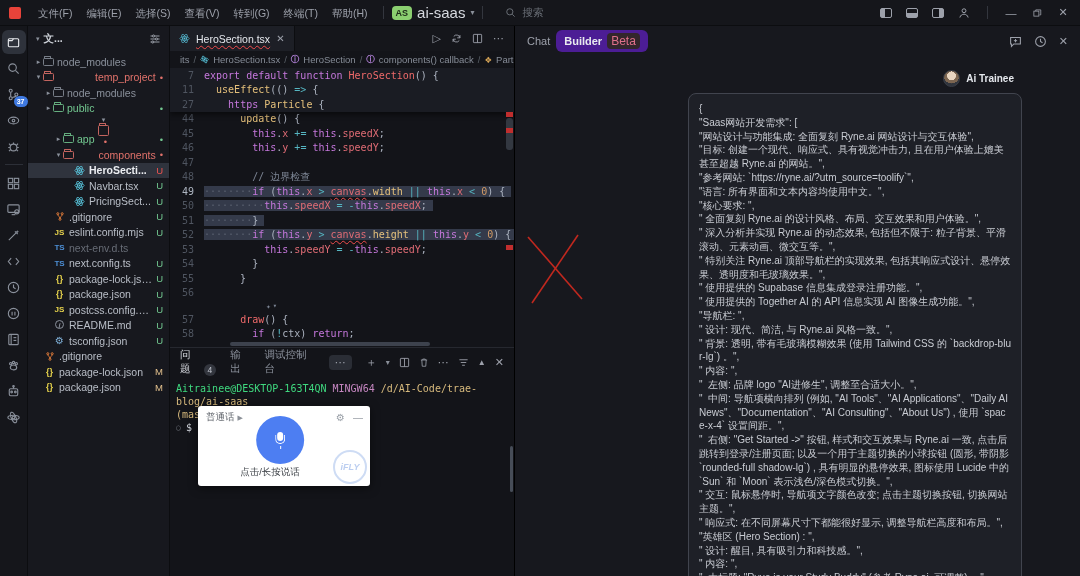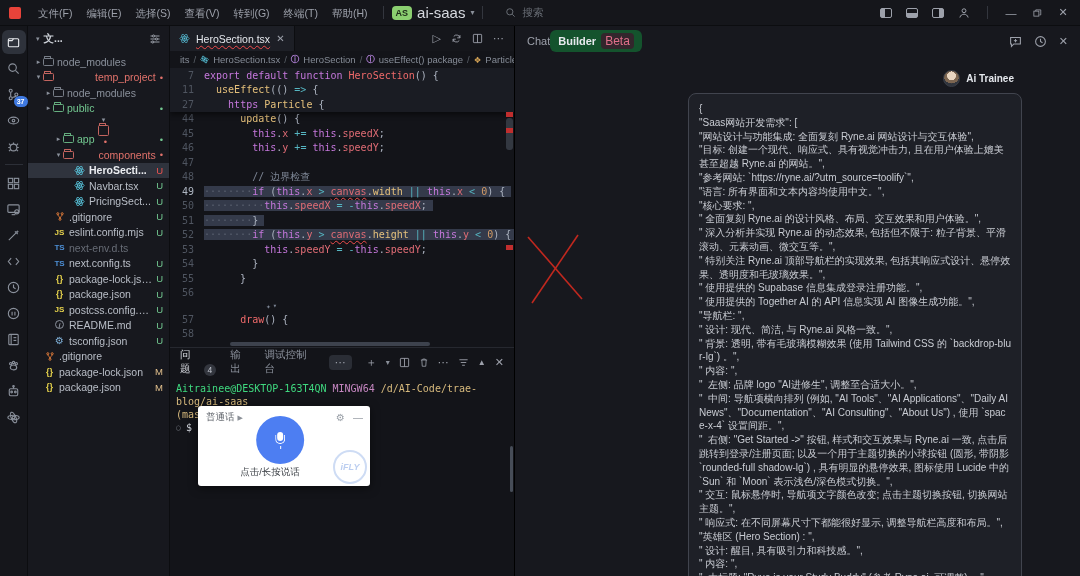--- a/index.html
+++ b/index.html
@@ -107,23 +107,23 @@
   .v-mic { position:absolute; left:50%; top:10px; transform:translateX(-58%); width:48px; height:48px; border-radius:50%; background:#4d7ef2; display:flex; align-items:center; justify-content:center; }
   .mic-glyph { width:10px; height:16px; position:relative; }
   .mic-glyph .cap { position:absolute; left:2px; top:0; width:6px; height:9px; background:#fff; border-radius:3px; }
   .mic-glyph .arc { position:absolute; left:0; top:3px; width:10px; height:9px; border:1.5px solid #fff; border-top:none; border-radius:0 0 6px 6px; }
   .mic-glyph .stem { position:absolute; left:4.5px; bottom:-1px; width:1.5px; height:3px; background:#fff; }
   .v-hint { position:absolute; left:0; right:28px; bottom:7px; text-align:center; color:#3c4046; font-size:9.5px; }
   .v-brand { position:absolute; right:3px; bottom:2px; width:34px; height:34px; border:2px solid #b9cdf0; border-radius:50%; color:#9fb9ea; display:flex; align-items:center; justify-content:center; font-size:9px; font-weight:bold; font-style:italic; opacity:.7; }
 
   
   #chatpanel { flex:1; background:#17181e; position:relative; display:flex; flex-direction:column; overflow:hidden; }
-  .chat-head { height:30px; flex:0 0 30px; display:flex; align-items:center; padding:0 12px; gap:0;justify-content:space-between; }
+  .chat-head { height:30px; flex:0 0 30px; display:flex; align-items:center; padding:0 12px; gap:6px;justify-content:space-between; }
   .chat-tab { color:#9da1ab; font-size:11px; }
-  .builder-tab { background:#14532d; border-radius:6px; padding:3px 8px; display:flex; align-items:center; gap:5px; }
+  .builder-tab { background:#4c1d95; border-radius:6px; padding:3px 8px; display:flex; align-items:center; gap:5px; }
   .builder-lbl { color:#e8eaee; font-size:11px; font-weight:bold; }
   .beta { color:#e0708a; background:#33262c; font-size:12px; padding:1px 4px; border-radius:4px; }
   .chat-hicons { margin-left:auto; display:flex; gap:12px; color:#9da1ab; font-size:11px; align-items:center; }
   .user-row { display:flex; justify-content:flex-end; align-items:center; gap:6px; padding:14px 66px 6px 0; }
   .avatar { width:17px; height:17px; border-radius:50%; background:radial-gradient(circle at 50% 32%, #e8d4c0 0 34%, #7d6651 35% 60%, #30343c 61%); border:1px solid #3a3e47; }
   .user-name { color:#e4e7ec; font-size:10px; font-weight:bold; }
   .bubble { margin-left:173px; margin-right:58px; background:#1e2027; border:1px solid #41444e; border-radius:8px; padding:8px 10px; color:#c9ccd3; font-size:10px; line-height:1.38; white-space:pre-wrap; word-break:break-all; flex:1; }
   #redx { position:absolute; left:5px; top:205px; z-index:5; }
 
   svg.ic { display:block; }
@@ -519,21 +519,21 @@
               <ellipse cx="10" cy="10" rx="8.5" ry="3.4" fill="none" stroke="#58c4dc" stroke-width="1.6"></ellipse>
               <ellipse cx="10" cy="10" rx="8.5" ry="3.4" fill="none" stroke="#58c4dc" stroke-width="1.6" transform="rotate(60 10 10)"></ellipse>
             </svg>
           </span>
           <span>HeroSection.tsx</span>
           <span class="bc-sep">/</span>
           <span class="bc-sym sym-o">ⓘ</span>
           <span>HeroSection</span>
           <span class="bc-sep">/</span>
           <span class="bc-sym sym-o">ⓘ</span>
-          <span>useEffect() package</span>
+          <span>components() callback</span>
           <span class="bc-sep">/</span>
           <span class="bc-sym sym-bug">❖</span>
           <span>Particle</span>
         </div>
       <div id="code">
         <div class="sticky-wrap" id="stickyrows">
             <div class="crow sticky"><span class="gut">7</span><span class="src"><span class="c-kw">export</span> <span class="c-kw">default</span> <span class="c-kw">function</span> <span class="c-fnr">HeroSection</span>() {</span></div>
             <div class="crow sticky"><span class="gut">11</span><span class="src">  <span class="c-fn">useEffect</span>(() <span class="c-op">=&gt;</span> {</span></div>
             <div class="crow sticky"><span class="gut">27</span><span class="src">    <span class="c-kw">https</span> <span class="c-fn">Particle</span> {</span></div>
           </div>
@@ -549,21 +549,21 @@
             <div class="crow"><span class="gut">52</span><span class="src"><span class="selbg"><span class="dots">········</span><span class="c-kw">if</span> (<span class="c-kw">this</span><span class="c-pun">.</span><span class="c-prop">y</span> <span class="c-op">&gt;</span> <span class="c-err">canvas</span><span class="c-pun">.</span><span class="c-fn">height</span> <span class="c-op">||</span> <span class="c-kw">this</span><span class="c-pun">.</span><span class="c-prop">y</span> <span class="c-op">&lt;</span> <span class="c-num">0</span>) {&nbsp;</span></span></div>
             <div class="crow"><span class="gut">53</span><span class="src">          <span class="c-kw">this</span><span class="c-pun">.</span><span class="c-prop">speedY</span> <span class="c-op">=</span> <span class="c-op">-</span><span class="c-kw">this</span><span class="c-pun">.</span><span class="c-prop">speedY</span>;</span></div>
             <div class="crow"><span class="gut">54</span><span class="src">        }</span></div>
             <div class="crow"><span class="gut">55</span><span class="src">      }</span></div>
             <div class="crow"><span class="gut">56</span><span class="src"></span></div>
             <div class="inline-widget">
               <span>✦</span>
               <span style="font-size:7px">▾</span>
             </div>
             <div class="crow"><span class="gut">57</span><span class="src">      <span class="c-fnr">draw</span>() {</span></div>
-            <div class="crow"><span class="gut">58</span></div>
+            <div class="crow"><span class="gut">58</span><span class="src">        <span class="c-kw">if</span> (<span class="c-op">!</span>ctx) <span class="c-kw">return</span>;</span></div>
           </div>
         <div class="ovr red" style="top:44px"></div>
         <div class="ovr thumb" style="top:50px"></div>
         <div class="ovr red" style="top:60px"></div>
         <div class="ovr red" style="top:177px"></div>
         <div id="hscroll"></div>
       </div>
 
       <div id="terminal">
         <div class="term-tabs">

